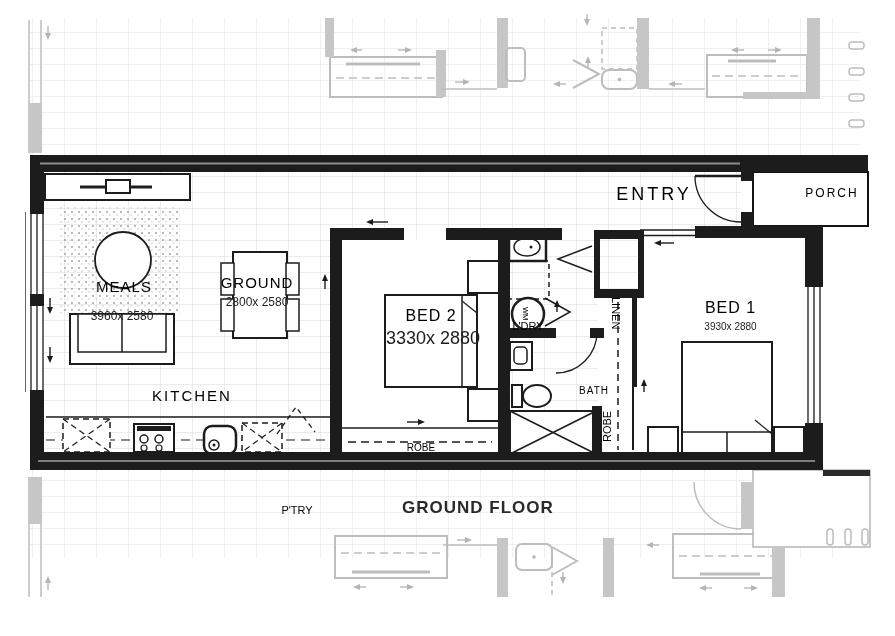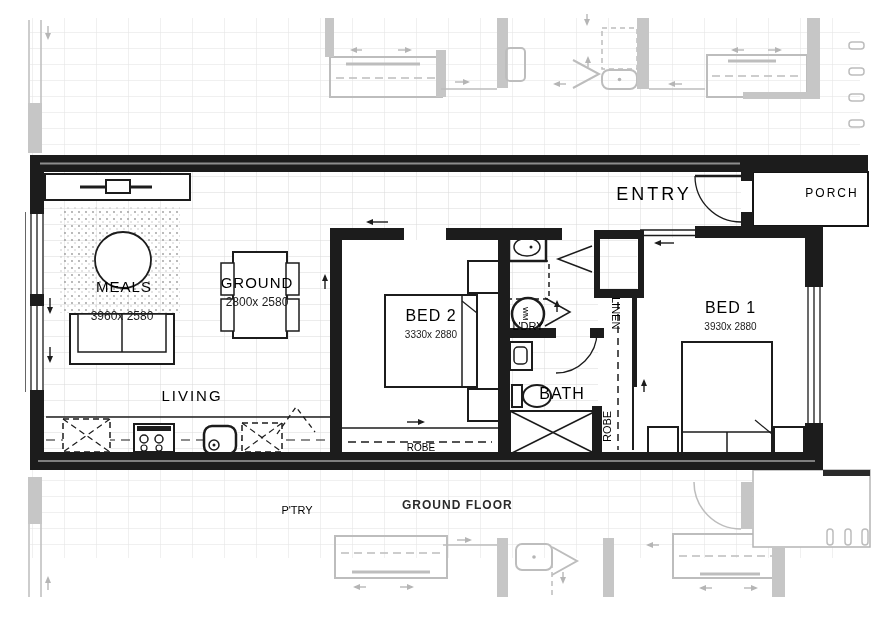--- a/index.html
+++ b/index.html
@@ -6,21 +6,21 @@
   .plan{position:relative;width:895px;height:636px;background:#ffffff;overflow:hidden;
         font-family:"Liberation Sans",sans-serif;}
   .plan svg{position:absolute;left:0;top:0;}
   .lbl{position:absolute;color:#000000;text-align:center;white-space:nowrap;line-height:1.1;}
   .room{font-size:15px;letter-spacing:1px;}
   .big{font-size:16px;letter-spacing:1px;}
   .dims{font-size:12px;letter-spacing:0px;color:#1c1c1c;}
   .small{font-size:11px;letter-spacing:0px;margin-top:48px;}
   .vtext{writing-mode:vertical-rl;text-orientation:mixed;}
   .vflip{writing-mode:vertical-rl;transform:rotate(180deg);}
-  .gf{font-size:12px;font-weight:bold;letter-spacing:1px;color:#2a2a2a;}
+  .gf{font-size:17px;font-weight:bold;letter-spacing:1px;color:#2a2a2a;}
 </style>
 </head>
 <body>
 
 <div class="plan">
 <svg width="895" height="636" viewBox="0 0 895 636">
   <defs>
     <pattern id="gridM" width="32" height="16" patternUnits="userSpaceOnUse">
       <path d="M32 0H0V16" fill="none" stroke="#d9d9d9" stroke-width="1"></path>
     </pattern>
@@ -303,28 +303,28 @@
     <path d="M674,243 L656,243" marker-end="url(#mB)"></path>
     <path d="M644,392 L644,381" marker-end="url(#mB)"></path>
     <path d="M557,312 L557,302" marker-end="url(#mB)"></path>
   </g>
 </svg>
 
 <div class="lbl room" style="left:84px;top:279px;width:80px;">MEALS</div>
 <div class="lbl dims" style="left:72px;top:310px;width:100px;">3960x 2580</div>
 <div class="lbl room" style="left:217px;top:275px;width:80px;">GROUND</div>
 <div class="lbl dims" style="left:207px;top:296px;width:100px;">2800x 2580</div>
-<div class="lbl room" style="left:142px;top:388px;width:100px;letter-spacing:2px;">LIVING</div>
+<div class="lbl room" style="left:142px;top:388px;width:100px;letter-spacing:2px;">KITCHEN</div>
 <div class="lbl big" style="left:396px;top:307px;width:70px;">BED 2</div>
-<div class="lbl dims" style="left:386px;top:329px;width:90px;font-size:10px;">3330x 2880</div>
+<div class="lbl dims" style="left:386px;top:329px;width:90px;font-size:18px;">3330x 2880</div>
 <div class="lbl big" style="left:693px;top:299px;width:75px;">BED 1</div>
 <div class="lbl dims" style="left:683px;top:321px;width:95px;font-size:10px;">3930x 2880</div>
 <div class="lbl" style="left:612px;top:185px;width:84px;font-size:18px;letter-spacing:3px;">ENTRY</div>
 <div class="lbl" style="left:766px;top:187px;width:88px;font-size:12px;letter-spacing:2px;margin-left:22px;">PORCH</div>
-<div class="lbl" style="left:532px;top:385px;width:60px;font-size:16px;letter-spacing:1px;">BATH</div>
+<div class="lbl" style="left:564px;top:385px;width:60px;font-size:10px;letter-spacing:1px;">BATH</div>
 <div class="lbl small" style="left:506px;top:272px;width:44px;">L'DRY</div>
 <div class="lbl small" style="left:278px;top:456px;width:38px;">P'TRY</div>
 <div class="lbl small vtext" style="left:610px;top:240px;height:50px;">LINEN</div>
 <div class="lbl" style="left:398px;top:442px;width:46px;font-size:10px;">ROBE</div>
 <div class="lbl small vflip" style="left:601px;top:355px;height:46px;">ROBE</div>
 <div class="lbl vtext" style="left:521px;top:303px;height:22px;font-size:7.5px;">WM</div>
 <div class="lbl gf" style="left:402px;top:499px;width:110px;">GROUND FLOOR</div>
 </div>
 
 </body></html>

